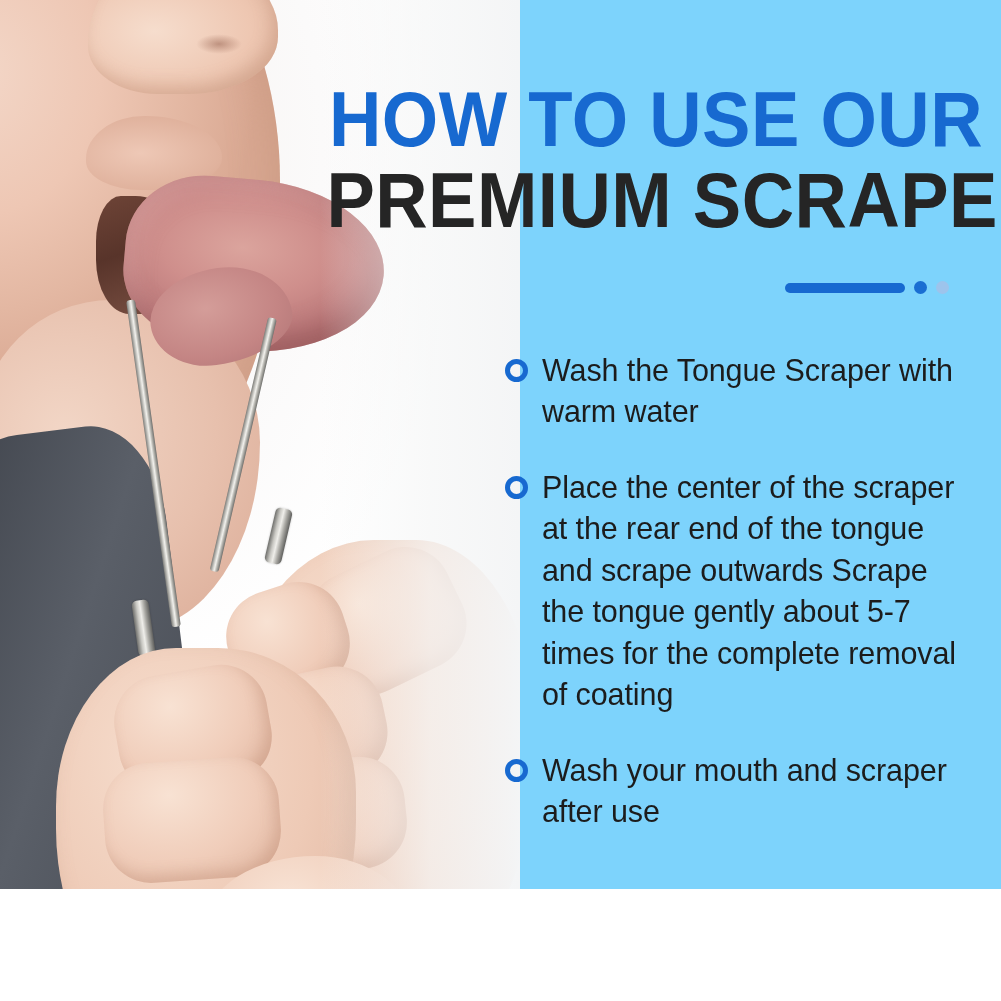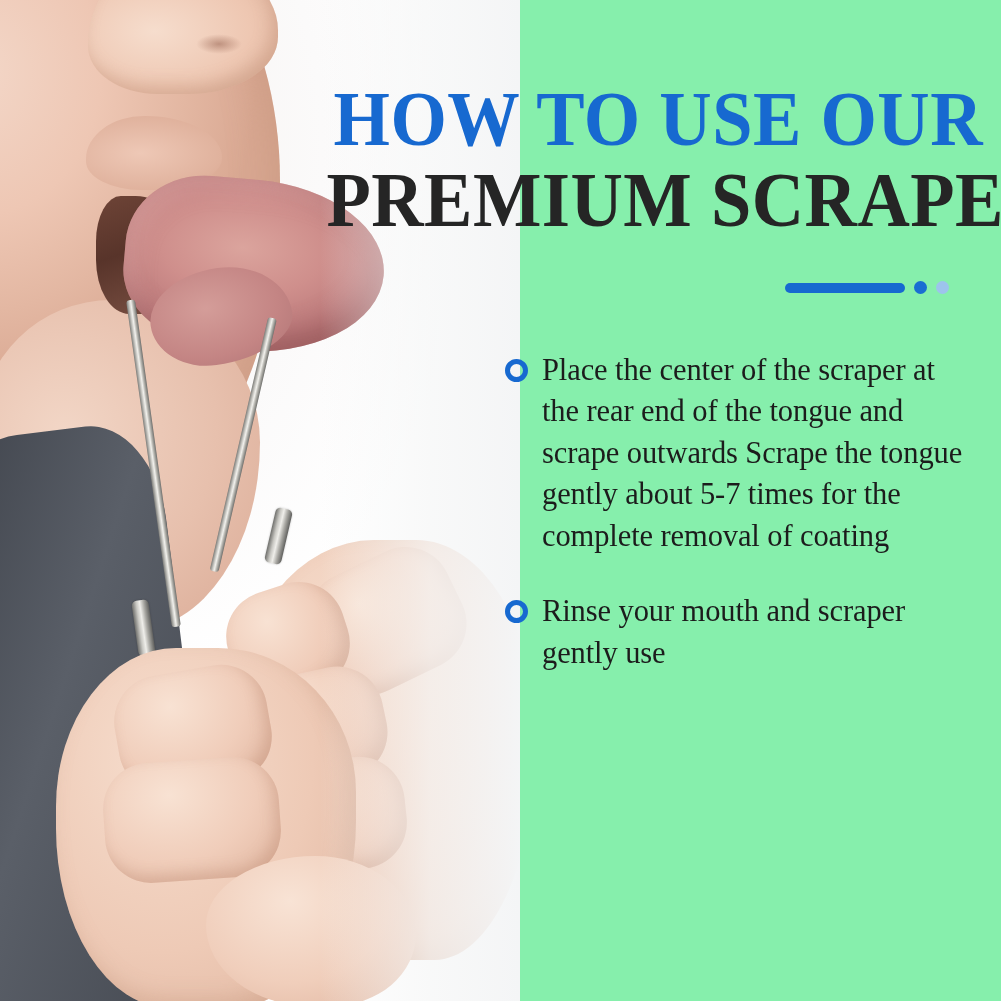--- a/index.html
+++ b/index.html
@@ -4,24 +4,24 @@
 <title>How To Use Our Premium Scraper</title>
 <style>
   html, body {
     margin: 0;
     padding: 0;
     background: #ffffff;
   }
   #poster {
     position: relative;
     width: 1001px;
-    height: 1001px;
+    height: 889px;
     overflow: hidden;
-    background: #86efac;
-    font-family: Liberation Serif, serif;
+    background: #7dd3fc;
+    font-family: Liberation Sans, sans-serif;
     -webkit-font-smoothing: antialiased;
   }
 
   
   .photo {
     position: absolute;
     left: 0;
     top: 0;
     width: 520px;
     height: 1001px;
@@ -327,22 +327,26 @@
 
     <div class="divider">
       <span class="divider-bar"></span>
       <span class="divider-dot solid"></span>
       <span class="divider-dot faded"></span>
     </div>
 
     <ul class="steps" style="list-style:none;margin:0;padding:0;">
       <li class="step">
         <span class="step-bullet"></span>
+        <span class="step-text">Wash the Tongue Scraper with warm water</span>
+      </li>
+      <li class="step">
+        <span class="step-bullet"></span>
         <span class="step-text">Place the center of the scraper at the rear end of the tongue and scrape outwards Scrape the tongue gently about 5-7 times for the complete removal of coating</span>
       </li>
       <li class="step">
         <span class="step-bullet"></span>
-        <span class="step-text">Rinse your mouth and scraper gently use</span>
+        <span class="step-text">Wash your mouth and scraper after use</span>
       </li>
     </ul>
 
   </div>
 </div>
 
 </body></html>

